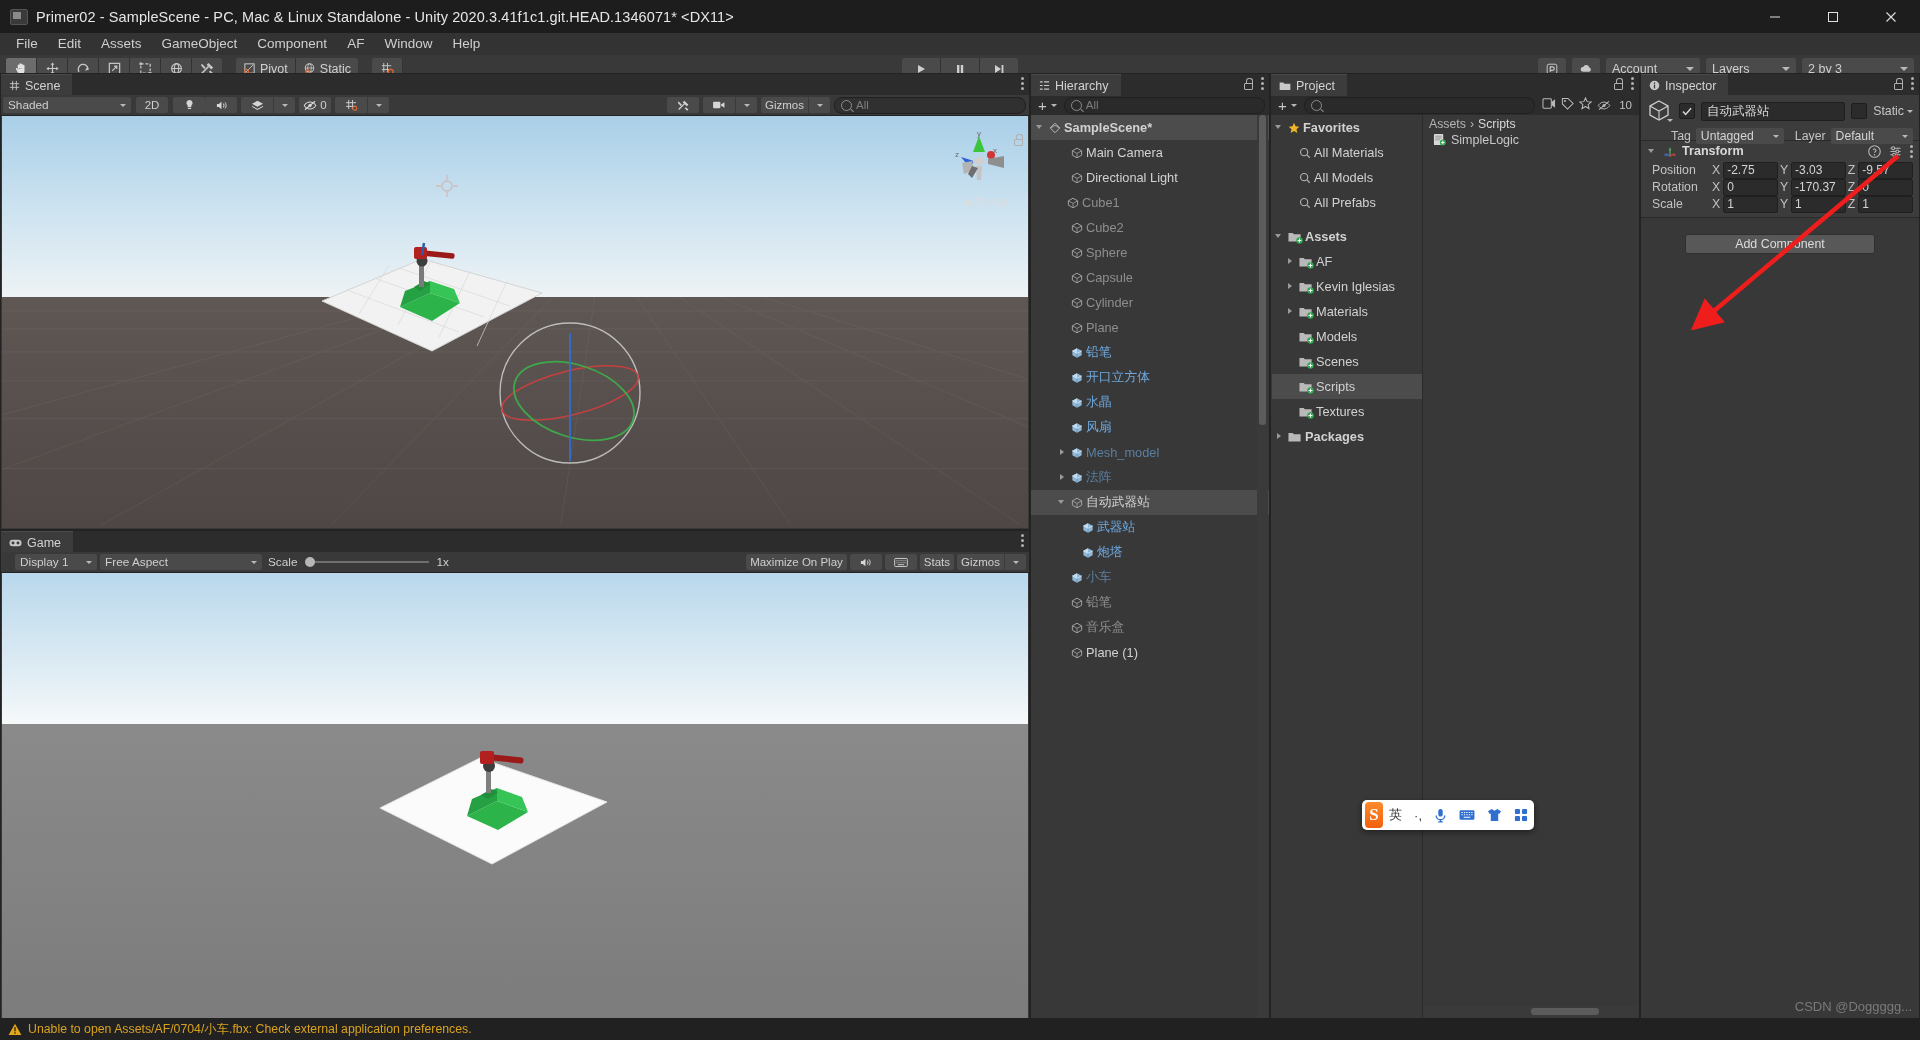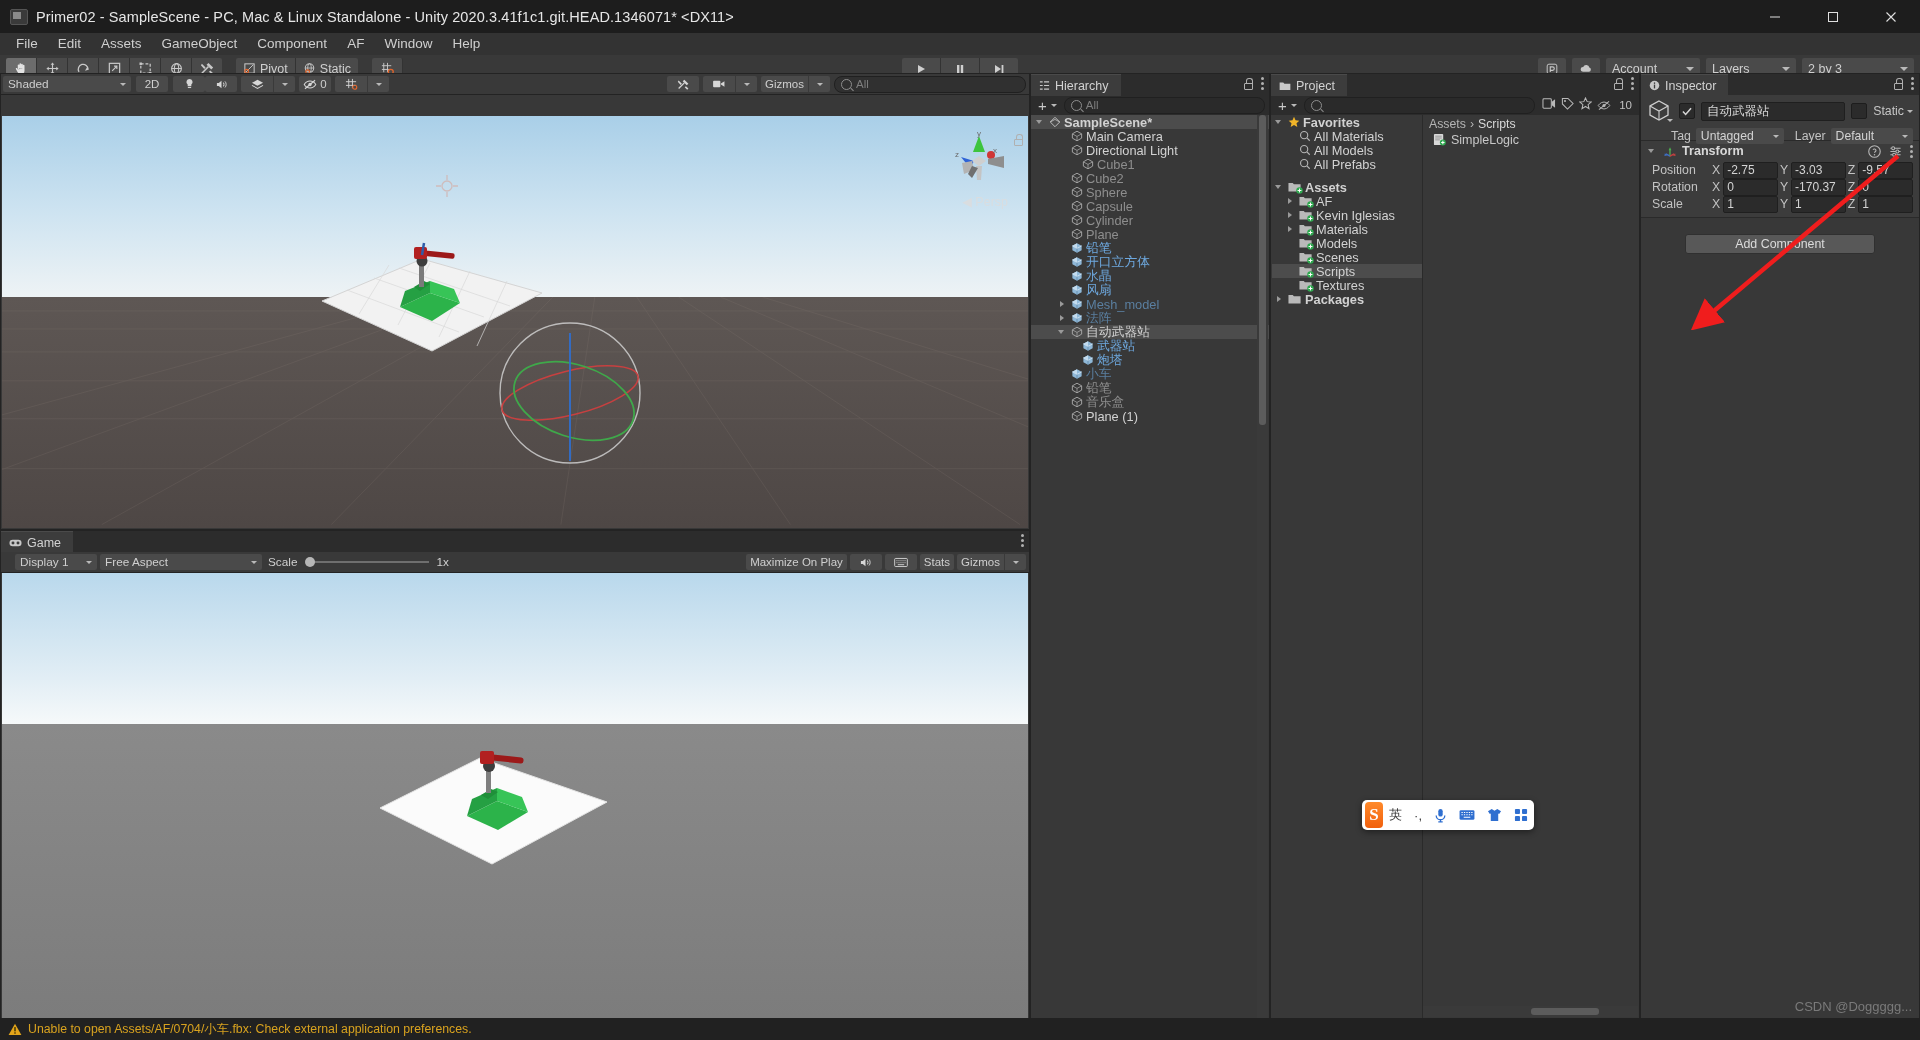--- a/index.html
+++ b/index.html
@@ -60,21 +60,21 @@
   .searchbar{height:20px;background:#2c2c2c;display:flex;align-items:center;padding:0 4px;gap:4px;}
   .plusbtn{display:flex;align-items:center;gap:2px;padding:0 3px;}
   .plusglyph{color:#c8c8c8;font-size:15px;line-height:13px;}
   .searchfield{flex:1;height:15px;background:#2a2a2a;border:1px solid #202020;border-radius:8px;display:flex;align-items:center;padding:0 6px;gap:4px;}
   .searchfield .magn{width:9px;height:9px;border:1.3px solid #8d8d8d;border-radius:50%;position:relative;flex:none;}
   .searchfield .magn::after{content:"";position:absolute;right:-3px;bottom:-2px;width:4px;height:1.3px;background:#8d8d8d;transform:rotate(45deg);}
   .searchfield .ph{font-size:11.5px;color:#7e7e7e;}
 
   
   .tree{font-size:12.8px;user-select:none;}
-  .row{height:14px;display:flex;align-items:center;gap:3px;white-space:nowrap;padding-right:4px;}
+  .row{height:25px;display:flex;align-items:center;gap:3px;white-space:nowrap;padding-right:4px;}
   .row.sel{background:#4c4c4c;}
   .arrow{width:11px;height:11px;flex:none;position:relative;}
   .arrow.r::after{content:"";position:absolute;left:3px;top:2px;border-left:4px solid #9a9a9a;border-top:3.5px solid transparent;border-bottom:3.5px solid transparent;}
   .arrow.d::after{content:"";position:absolute;left:1px;top:3px;border-top:4px solid #9a9a9a;border-left:3.5px solid transparent;border-right:3.5px solid transparent;}
   .go-icon{width:12px;height:12px;flex:none;}
   .lbl{overflow:hidden;text-overflow:ellipsis;}
   .dim{color:#8e8e8e;}
   .blue{color:#6ea9e0;}
   .bluedim{color:#5a7fa0;}
   .white{color:#d2d2d2;}
@@ -269,20 +269,35 @@
           <span class="caret"></span>
       </div>
       <div class="tb-dd" style="min-width:100px">
         <span class="lbl">2 by 3</span>
           <span class="caret"></span>
       </div>
     </div>
   </div>
 
   <div class="panel" style="left:0;top:73px;width:1030px;height:457px;">
+    <div class="tabrow">
+      <div class="tab">
+        <svg width="11" height="11" viewBox="0 0 12 12">
+            <path d="M4 1v10M8 1v10M1 4h10M1 8h10" stroke="#c8c8c8" stroke-width="1"></path>
+          </svg>
+        <span>Scene</span>
+      </div>
+      <div class="right-icons">
+        <div class="kebab">
+            <i></i>
+            <i></i>
+            <i></i>
+          </div>
+      </div>
+    </div>
     <div class="viewtoolbar" style="padding-left:2px;">
       <div class="vt-dd" style="width:118px;justify-content:space-between;">
         <span>Shaded</span>
           <span class="caret-s"></span>
       </div>
       <div class="vt-sep"></div>
       <div class="vt-btn">
           <span>2D</span>
         </div>
       <div class="vt-sep"></div>
@@ -582,21 +597,21 @@
           <span class="lbl white">Main Camera</span>
         </div>
         <div class="row" style="padding-left:26px">
           <span class="arrow"></span>
           <svg class="go-icon" viewBox="0 0 14 14">
             <path d="M7 1.4 L12.4 4.5 L12.4 9.5 L7 12.6 L1.6 9.5 L1.6 4.5z" fill="none" stroke="#a8a8a8" stroke-width="1.1"></path>
             <path d="M1.6 4.5 L7 7.5 L12.4 4.5 M7 7.5 v5.1" fill="none" stroke="#a8a8a8" stroke-width="0.9"></path>
           </svg>
           <span class="lbl white">Directional Light</span>
         </div>
-        <div class="row" style="padding-left:37px">
+        <div class="row" style="padding-left:22px">
           <span class="arrow"></span>
           <svg class="go-icon" viewBox="0 0 14 14">
             <path d="M7 1.4 L12.4 4.5 L12.4 9.5 L7 12.6 L1.6 9.5 L1.6 4.5z" fill="none" stroke="#a8a8a8" stroke-width="1.1"></path>
             <path d="M1.6 4.5 L7 7.5 L12.4 4.5 M7 7.5 v5.1" fill="none" stroke="#a8a8a8" stroke-width="0.9"></path>
           </svg>
           <span class="lbl dim">Cube1</span>
         </div>
         <div class="row" style="padding-left:26px">
           <span class="arrow"></span>
           <svg class="go-icon" viewBox="0 0 14 14">

